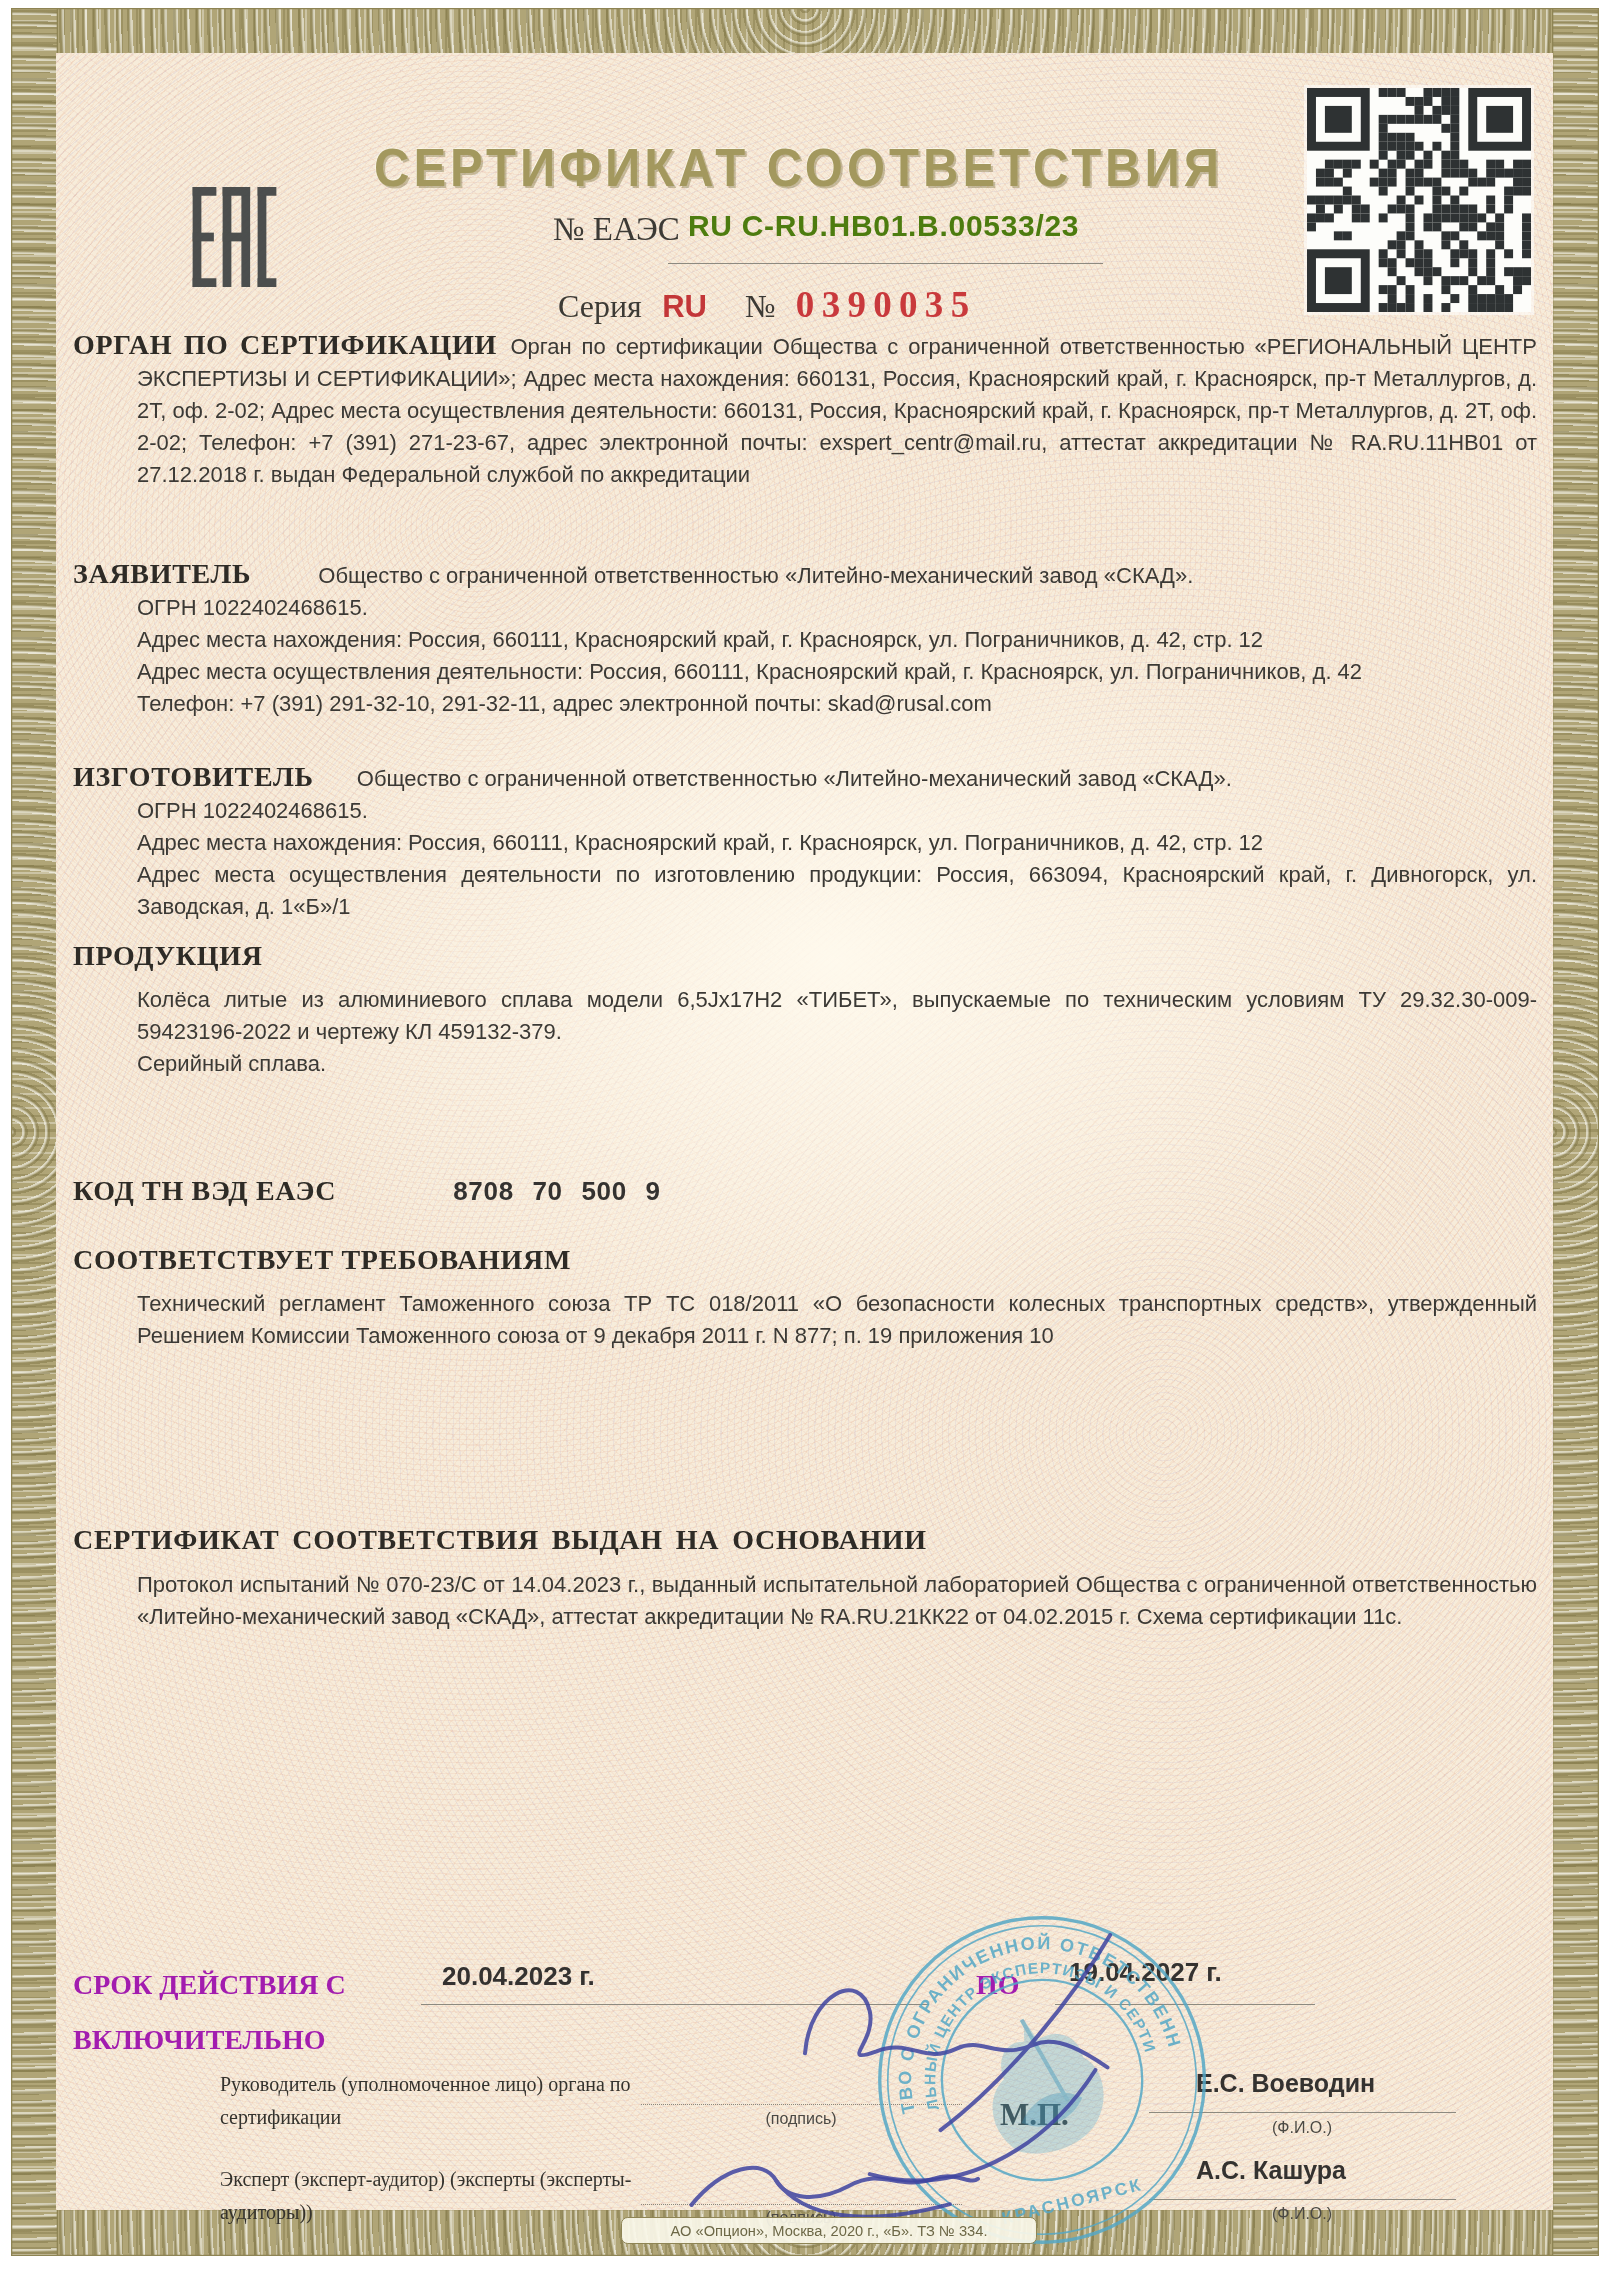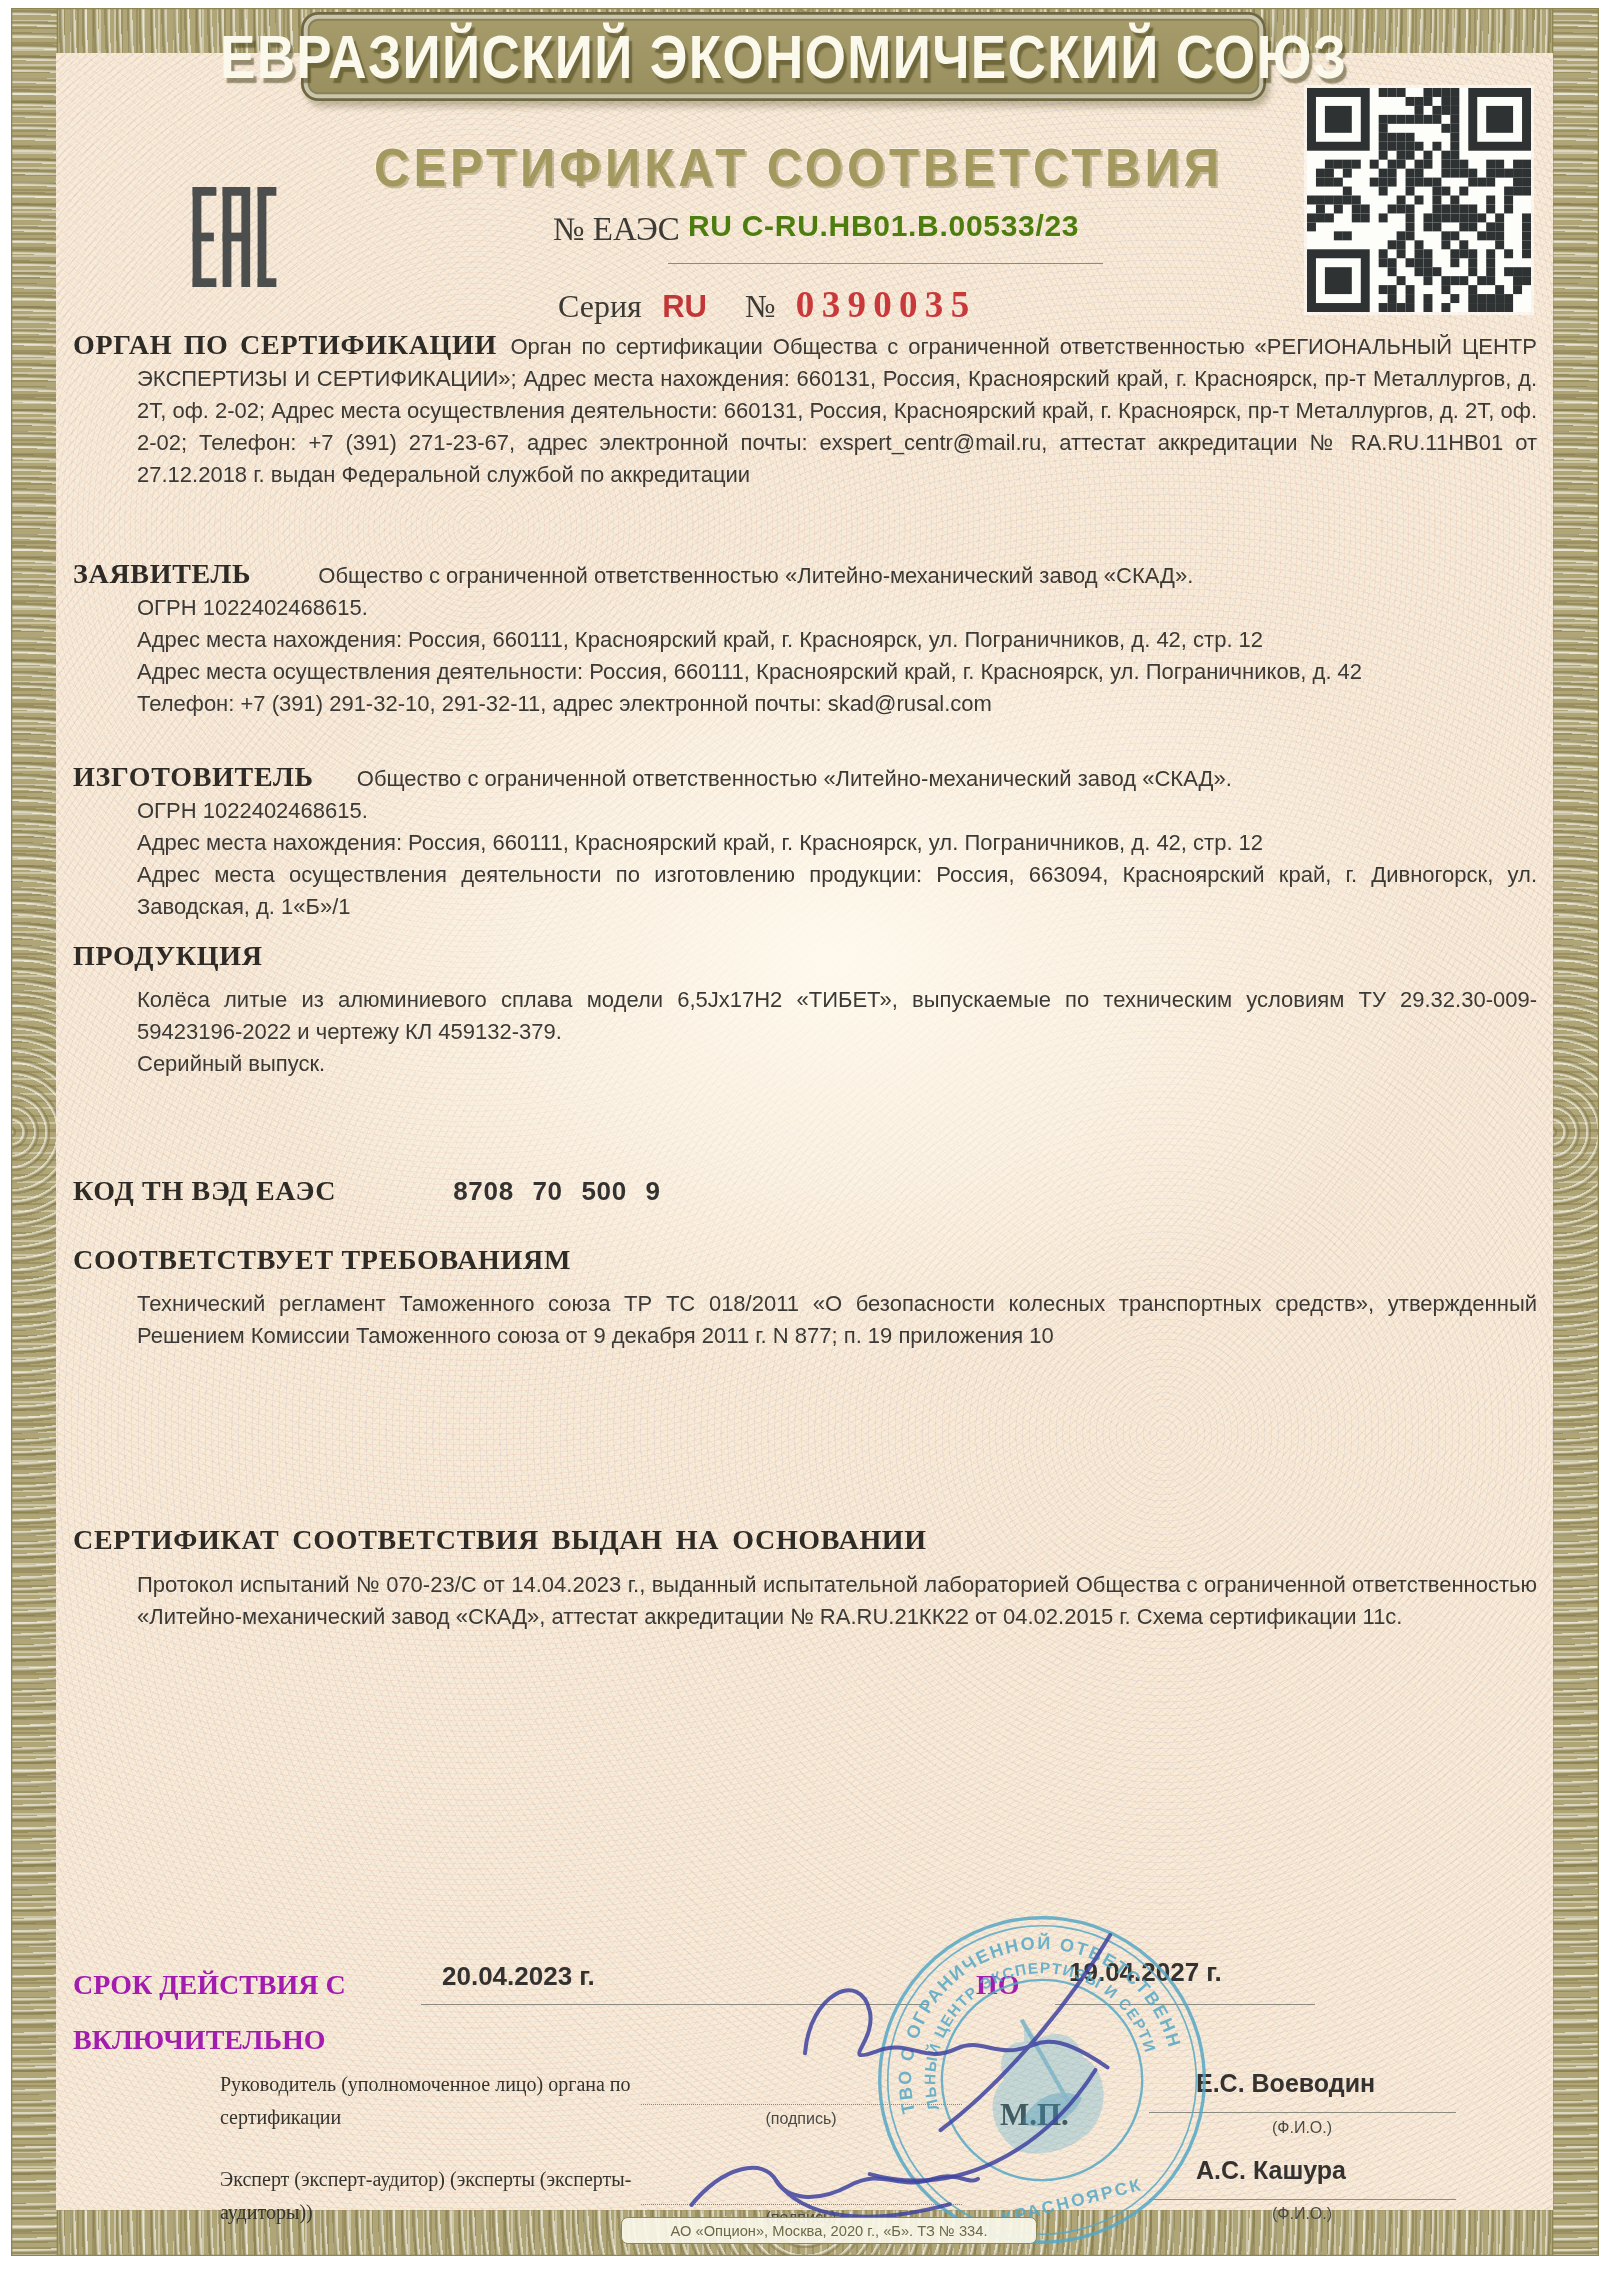--- a/index.html
+++ b/index.html
@@ -82,23 +82,20 @@
 
 <div class="page">
 
   <div class="band top"></div>
   <div class="band bottom"></div>
   <div class="band v left"></div>
   <div class="band v right"></div>
 
   <div class="inner"></div>
 
-  <div class="plate">
-    <span>ЕВРАЗИЙСКИЙ ЭКОНОМИЧЕСКИЙ СОЮЗ</span>
-  </div>
 
   <div class="eac">
     <svg viewBox="0 0 134 160" width="111" height="100">
       <g fill="#3e4243">
         <rect x="0" y="0" width="14" height="160"></rect>
           <rect x="0" y="0" width="38" height="14"></rect>
         <rect x="0" y="73" width="34" height="14"></rect>
           <rect x="0" y="146" width="38" height="14"></rect>
         <rect x="48" y="0" width="14" height="160"></rect>
           <rect x="78" y="0" width="14" height="160"></rect>
@@ -392,21 +389,21 @@
       <span class="sec-h gap-m">ИЗГОТОВИТЕЛЬ</span><span>Общество с ограниченной ответственностью «Литейно-механический завод «СКАД».</span>
     </p>
     <div class="bt indent">ОГРН 1022402468615.</div>
     <div class="bt indent">Адрес места нахождения: Россия, 660111, Красноярский край, г. Красноярск, ул. Пограничников, д. 42, стр. 12</div>
     <div class="bt indent">Адрес места осуществления деятельности по изготовлению продукции: Россия, 663094, Красноярский край, г. Дивногорск, ул. Заводская, д. 1«Б»/1</div>
   </div>
 
   <div class="sec" style="top:940px">
     <div class="sec-h">ПРОДУКЦИЯ</div>
     <div class="bt indent" style="margin-top:12px">Колёса литые из алюминиевого сплава модели 6,5Jx17H2 «ТИБЕТ», выпускаемые по техническим условиям ТУ 29.32.30-009-59423196-2022 и чертежу КЛ 459132-379.</div>
-    <div class="bt indent">Серийный выпуск.</div>
+    <div class="bt indent">Серийный сплава.</div>
   </div>
 
   <div class="sec" style="top:1175px">
     <span class="sec-h">КОД ТН ВЭД ЕАЭС</span>
     <span class="tnved-val" style="margin-left:114px">8708 70 500 9</span>
   </div>
 
   <div class="sec" style="top:1244px">
     <div class="sec-h">СООТВЕТСТВУЕТ ТРЕБОВАНИЯМ</div>
     <div class="bt indent" style="margin-top:12px">Технический регламент Таможенного союза ТР ТС 018/2011 «О безопасности колесных транспортных средств», утвержденный Решением Комиссии Таможенного союза от 9 декабря 2011 г. N 877; п. 19 приложения 10</div>

